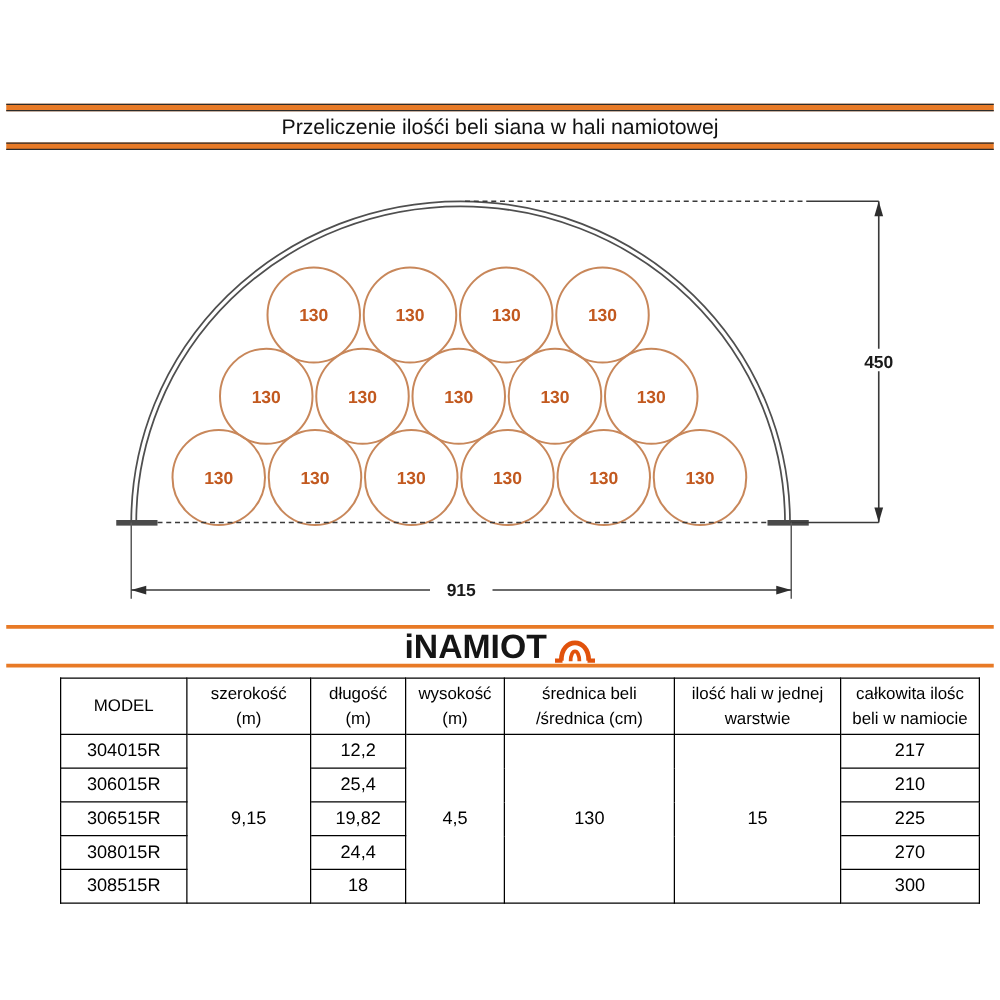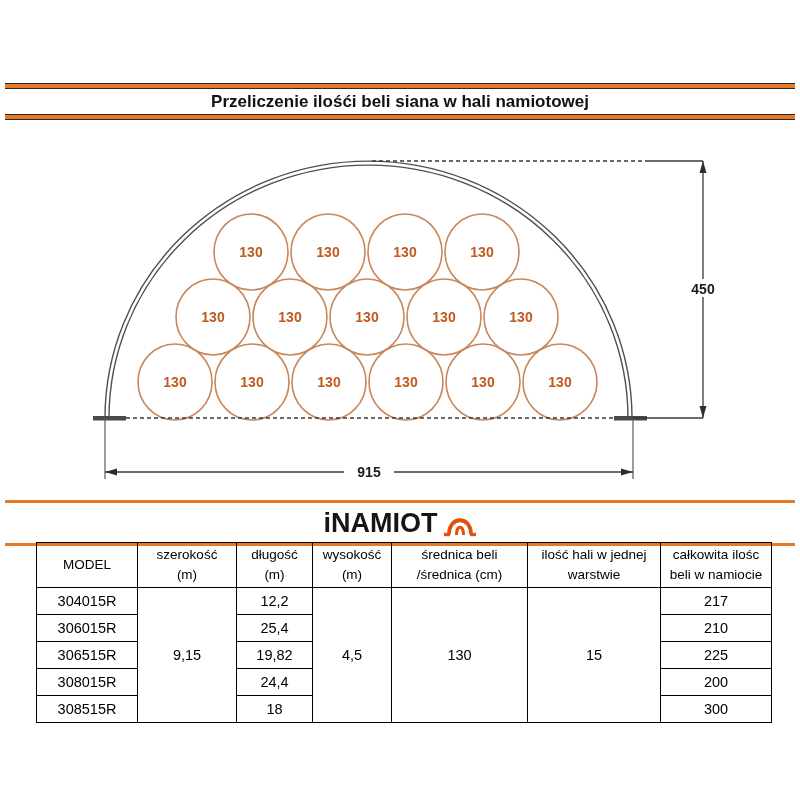--- a/index.html
+++ b/index.html
@@ -2,45 +2,45 @@
 <html><head>
 <meta charset="utf-8">
 <style>
   html,body{margin:0;padding:0;background:#fff;}
   #page{position:relative;width:800px;height:800px;background:#fff;overflow:hidden;
         font-family:"Liberation Sans",sans-serif;color:#000;}
 
   
   .title-band{position:absolute;left:5px;right:5px;top:83px;}
   .accent-bar{height:4px;background:#e87a26;border-top:1.5px solid #2b2b2b;border-bottom:1.5px solid #2b2b2b;}
-  .title-text{text-align:center;font-weight:bold;font-size:17px;padding:3px 0 2px 0;color:#111;}
+  .title-text{text-align:center;font-weight:normal;font-size:17px;padding:3px 0 2px 0;color:#111;}
 
   
   .diagram{position:absolute;left:0;top:140px;}
   .arch{fill:none;stroke:#4f4f4f;stroke-width:1.4;}
   .dashline{stroke:#3a3a3a;stroke-width:1.3;stroke-dasharray:4 3;fill:none;}
   .solidline{stroke:#3a3a3a;stroke-width:1.3;fill:none;}
   .dimline{stroke:#3a3a3a;stroke-width:1.3;fill:none;}
   .extline{stroke:#5a5a5a;stroke-width:1.2;fill:none;}
   .stub{fill:#4a4a4a;}
   .arrow{fill:#2e2e2e;}
   .dim-label{font:bold 14px "Liberation Sans",sans-serif;fill:#1a1a1a;text-anchor:middle;}
   .labelmask{fill:#ffffff;}
   .bale{fill:none;stroke:#c8875a;stroke-width:1.6;}
   .bale-label{font:bold 14px "Liberation Sans",sans-serif;fill:#c2591f;text-anchor:middle;}
 
   
   .logo-band{position:absolute;left:5px;right:5px;top:500px;}
   .logo-line{height:3px;background:#e87a26;}
-  .logo-middle{height:40px;display:flex;align-items:center;justify-content:center;gap:5px;}
+  .logo-middle{height:28px;display:flex;align-items:center;justify-content:center;gap:5px;}
   .logo-text{font-weight:bold;font-size:27px;line-height:1;color:#151515;letter-spacing:0px;}
   .tent-icon-svg{display:block;margin-top:1px;}
 
   
-  .spec-table{position:absolute;left:36px;top:542px;border-collapse:collapse;table-layout:fixed;}
+  .spec-table{position:absolute;left:48px;top:542px;border-collapse:collapse;table-layout:fixed;}
   .spec-table td,.spec-table th{border:1.5px solid #000;text-align:center;vertical-align:middle;
         padding:0;font-weight:normal;}
   .spec-table thead td{height:44px;font-size:13.5px;line-height:1.45;}
   .spec-table tbody td{height:26px;font-size:14.5px;}
   .model-head{font-weight:bold;font-size:14px;}
   .model-cell{font-weight:bold;font-size:14px;}
 </style>
 </head>
 <body>
 
@@ -165,21 +165,21 @@
         <td>210</td>
       </tr>
       <tr>
         <td class="model-cell">306515R</td>
         <td>19,82</td>
         <td>225</td>
       </tr>
       <tr>
         <td class="model-cell">308015R</td>
         <td>24,4</td>
-        <td>200</td>
+        <td>270</td>
       </tr>
       <tr>
         <td class="model-cell">308515R</td>
         <td>18</td>
         <td>300</td>
       </tr>
     </tbody>
   </table>
 </div>
 

